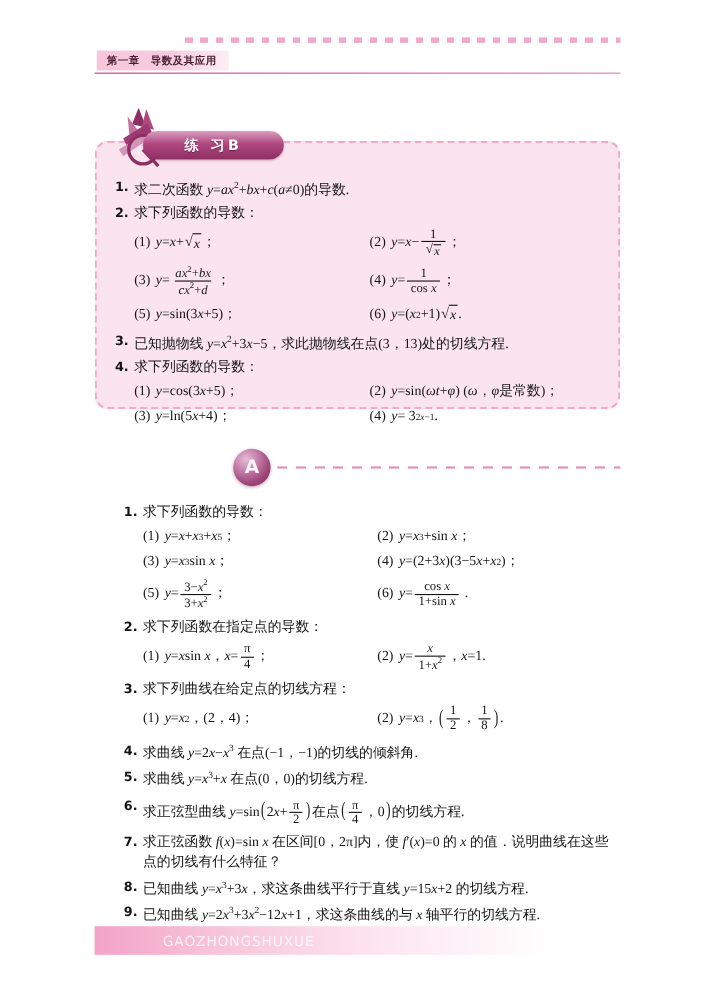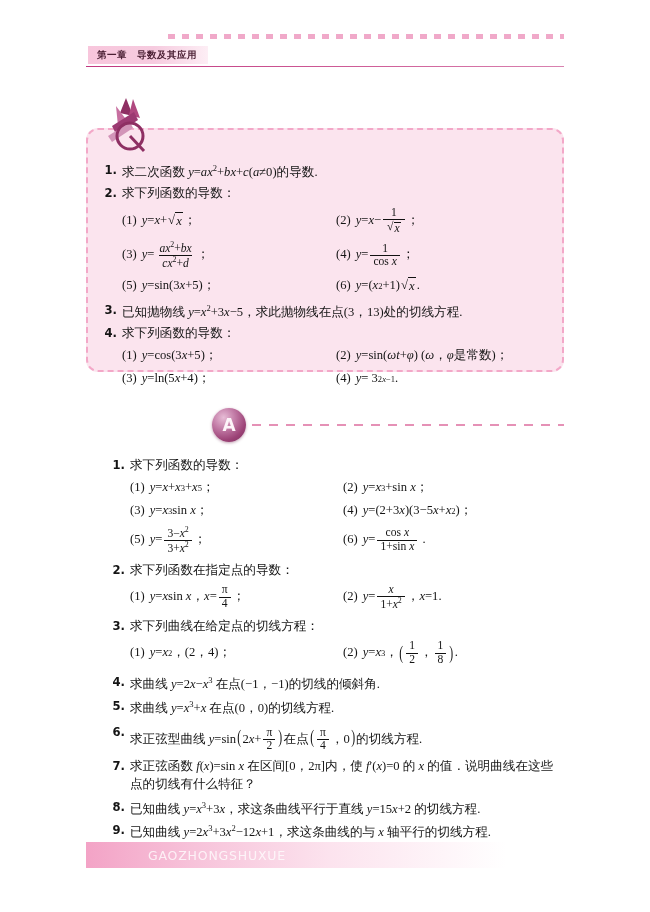--- a/index.html
+++ b/index.html
@@ -146,20 +146,23 @@
 <div class="lianxi-wrap">
   <svg class="deco-brush" viewBox="0 0 62 58">
     <polygon points="26,2 33,20 20,17" fill="#8e2f63"></polygon>
     <polygon points="33,3 40,22 29,19" fill="#b0487f"></polygon>
     <polygon points="16,10 28,26 18,30" fill="#c76fa0"></polygon>
     <path d="M12 30 L34 16 L38 24 L16 38 Z" fill="#9c3a72"></path>
     <path d="M8 40 L30 26 L33 32 L12 46 Z" fill="#d294b8"></path>
     <circle cx="30" cy="40" r="13" fill="none" stroke="#8e2f63" stroke-width="3"></circle>
     <path d="M30 40 L44 55" stroke="#8e2f63" stroke-width="3" fill="none"></path>
   </svg>
+  <div class="lianxi-pill">
+    <span>练 习B</span>
+  </div>
 </div>
 <div class="lianxi-dashes"></div>
 
 <div class="ex" style="left:100px;top:162px;width:450px;">
 
   <div class="row">
     <div class="num">1.</div>
     <div class="body">求二次函数&nbsp;<i class="v">y</i>=<i class="v">ax</i><span class="up">2</span>+<i class="v">bx</i>+<i class="v">c</i>(<i class="v">a</i>≠0)的导数.</div>
   </div>
 

